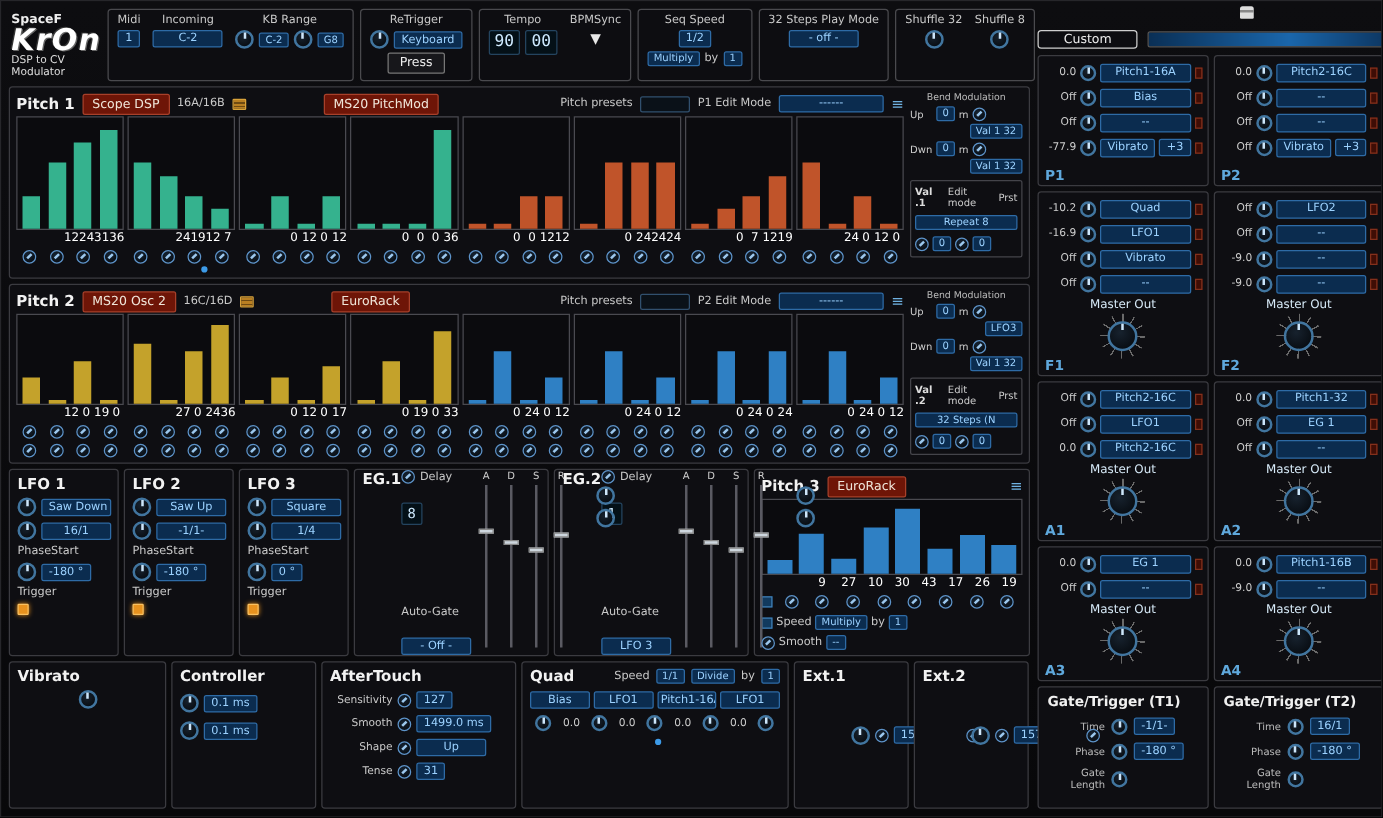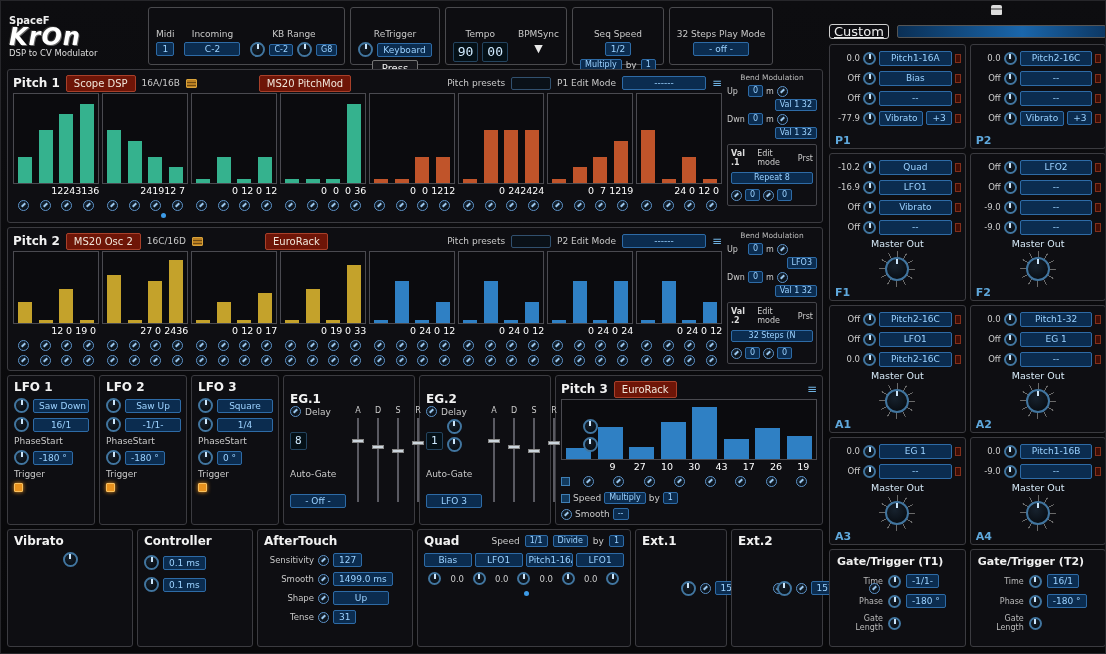--- a/index.html
+++ b/index.html
@@ -28,21 +28,21 @@
 .bankic{display:inline-block;width:11px;height:9px;border:1px solid #d8a23a;background:repeating-linear-gradient(180deg,#b97f22 0 2px,#6e4a12 2px 3px);border-radius:1px;flex:none;}
 .led{display:inline-block;width:9px;height:9px;background:#e8921e;border:1px solid #f8c060;box-shadow:0 0 4px #e8921e;border-radius:1px;}
 .lcd{background:#041017;border:1px solid #24445f;color:#cfeaff;font-family:"DejaVu Sans Mono",monospace;font-size:13px;line-height:16px;padding:1px 4px;border-radius:2px;}
 .lcd.small{font-size:11px;line-height:14px;align-self:flex-start;}
 
 .topbar{height:58px;display:flex;gap:5px;align-items:stretch;}
 .logo{width:136px;display:flex;flex-direction:column;justify-content:center;padding-left:2px;}
 .logo .sf{font-size:10px;font-weight:bold;color:#eee;}
 .logo .kr{font-size:24px;font-weight:bold;font-style:italic;color:#fff;letter-spacing:1px;line-height:22px;text-shadow:1px 1px 0 #666,-1px -1px 0 #333;}
 .logo .sub{font-size:8.5px;color:#ddd;}
-.tbox{border:1px solid #4a4a4e;border-radius:3px;background:#0d0d11;padding:21px 7px;display:flex;gap:10px;align-items:flex-start;}
+.tbox{border:1px solid #4a4a4e;border-radius:3px;background:#0d0d11;padding:3px 7px;display:flex;gap:10px;align-items:flex-start;}
 .tcol{display:flex;flex-direction:column;align-items:center;gap:3px;}
 .lrow{display:flex;align-items:center;gap:4px;}
 .arrow{color:#e8e8e8;font-size:11px;}
 
 .ppanel{display:flex;padding:3px 5px;gap:5px;}
 .ppanel.p1{height:154px;}
 .ppanel.p2{height:144px;}
 .pleft{flex:1;display:flex;flex-direction:column;min-width:0;}
 .phead{display:flex;align-items:center;gap:6px;height:20px;}
 .mid{margin-left:56px;}
@@ -63,21 +63,21 @@
 .bendrow{display:flex;align-items:center;gap:3px;margin:1px 0;}
 .bendrow .bl{font-size:8px;color:#ccc;}
 .bendrow .bl.w{width:18px;}
 .rt{justify-content:flex-end;}
 .valbox{border:1px solid #44444a;border-radius:2px;margin-top:4px;padding:3px 3px;display:flex;flex-direction:column;gap:3px;}
 .vt{font-size:8px;font-weight:bold;color:#ddd;}
 .grow1{flex:1;}
 
 .midrow{height:150px;display:flex;gap:4px;}
 .lfop{width:88px;padding:4px 6px;display:flex;flex-direction:column;gap:4px;}
-.egp{width:132px;padding:16px 6px;display:flex;flex-direction:column;}
+.egp{width:156px;padding:0 6px;display:flex;flex-direction:row;}
 .egbody{display:flex;flex:1;gap:4px;}
 .egleft{width:56px;display:flex;flex-direction:column;gap:15px;}
 .egleft .ag{margin-top:auto;}
 .adsr{display:flex;gap:8px;padding:0 2px;flex:1;justify-content:center;}
 .vslider{width:12px;position:relative;}
 .slab{font-size:8px;color:#ccc;text-align:center;height:10px;}
 .track{position:absolute;left:50%;top:12px;bottom:6px;width:2px;background:#5a5a62;transform:translateX(-50%);}
 .handle{position:absolute;left:0;width:12px;height:4px;background:#cdd6de;border:1px solid #888;}
 .vslider:nth-child(1) .handle{top:32%;}
 .vslider:nth-child(2) .handle{top:38%;}
@@ -104,21 +104,21 @@
 .qslots{display:flex;gap:3px;}
 .qslots .bluebox{flex:1;padding:0 2px;min-width:0;overflow:hidden;}
 .qknobs{display:flex;align-items:center;justify-content:space-around;}
 .qval{font-size:8.5px;color:#ccc;}
 .extp{width:92px;padding:4px 6px;display:flex;flex-direction:row;gap:4px;}
 
 .iconrow{height:13px;display:flex;justify-content:flex-end;padding-right:104px;}
 .gift{width:11px;height:10px;background:#ddd;border-radius:2px 2px 1px 1px;position:relative;}
 .gift::after{content:"";position:absolute;left:0;top:3px;right:0;height:2px;background:#888;}
 .customrow{display:flex;gap:8px;align-items:center;height:18px;}
-.custombtn{background:#0d0d11;border:1px solid #cfcfcf;color:#eee;font-size:13px;line-height:13px;padding:0 4px;border-radius:3px;text-decoration:underline;}
+.custombtn{background:#0d0d11;border:1px solid #cfcfcf;color:#eee;font-size:10px;line-height:13px;padding:0 20px;border-radius:3px;}
 .bluebar{flex:1;height:13px;border:1px solid #555;border-radius:2px;background:linear-gradient(90deg,#0a2f55,#1a66ab 60%,#0d3864);}
 .mcol{display:flex;flex-direction:column;gap:4px;flex:1;}
 .mpair{display:flex;gap:4px;flex:1;}
 .mpanel{flex:1;border:1px solid #3b3b40;border-radius:3px;background:#0e0e12;padding:4px 4px 13px;position:relative;display:flex;flex-direction:column;gap:2px;min-width:0;}
 .mrow{display:flex;align-items:center;gap:3px;height:18px;}
 .mval{width:26px;font-size:8.5px;color:#ccc;text-align:right;flex:none;}
 .mdest{flex:1;line-height:13px;min-width:0;overflow:hidden;}
 .mextra{flex:none;min-width:22px;}
 .mflag{width:6px;height:9px;background:#3f0d05;border:1px solid #83301c;flex:none;}
 .master{display:flex;flex-direction:column;align-items:center;gap:2px;margin-top:auto;}
@@ -194,20 +194,30 @@
             <span class="smallbox">1</span>
           </div>
         </div>
       </div>
       <div class="tbox">
         <div class="tcol">
           <span class="lbl">32 Steps Play Mode</span>
           <span class="bluebox wideb">- off -</span>
         </div>
       </div>
+      <div class="tbox">
+        <div class="tcol">
+          <span class="lbl">Shuffle 32</span>
+          <span class="knob"></span>
+        </div>
+        <div class="tcol">
+          <span class="lbl">Shuffle 8</span>
+          <span class="knob"></span>
+        </div>
+      </div>
     </header>
 
     <section class="panel ppanel p1">
       <div class="pleft">
         <div class="phead">
           <span class="title">Pitch 1</span>
           <span class="redbtn">Scope DSP</span>
           <span class="lbl">16A/16B</span>
           <span class="bankic"></span>
           <span class="redbtn mid">MS20 PitchMod</span>

